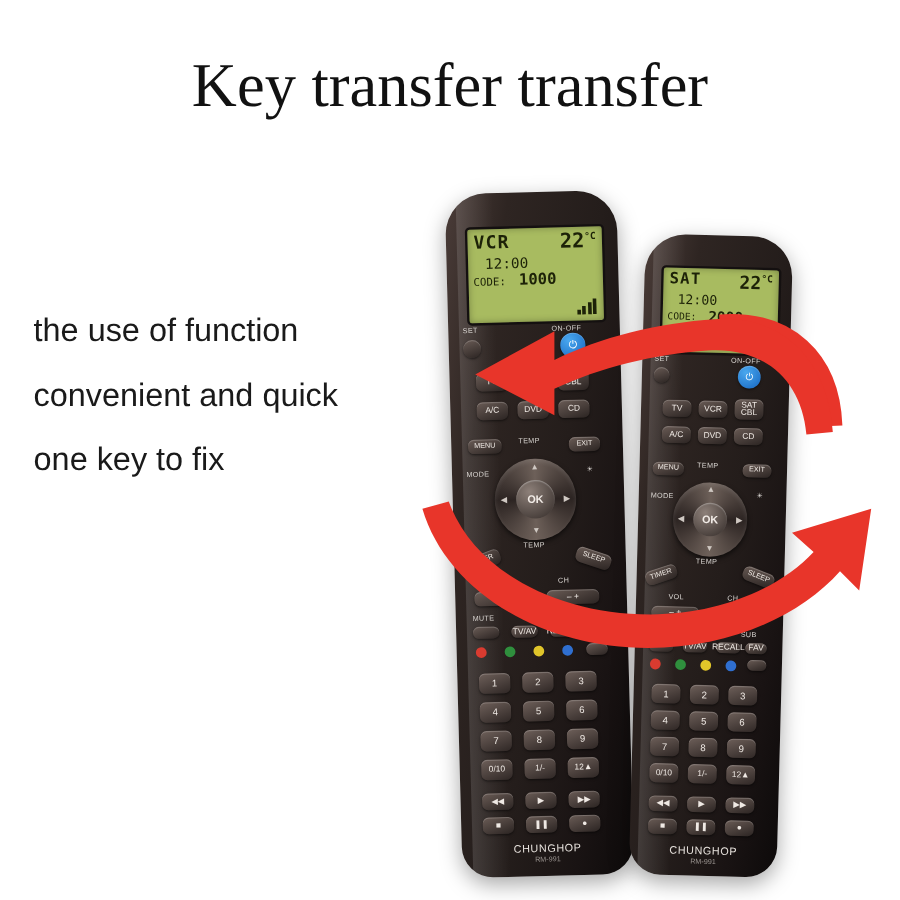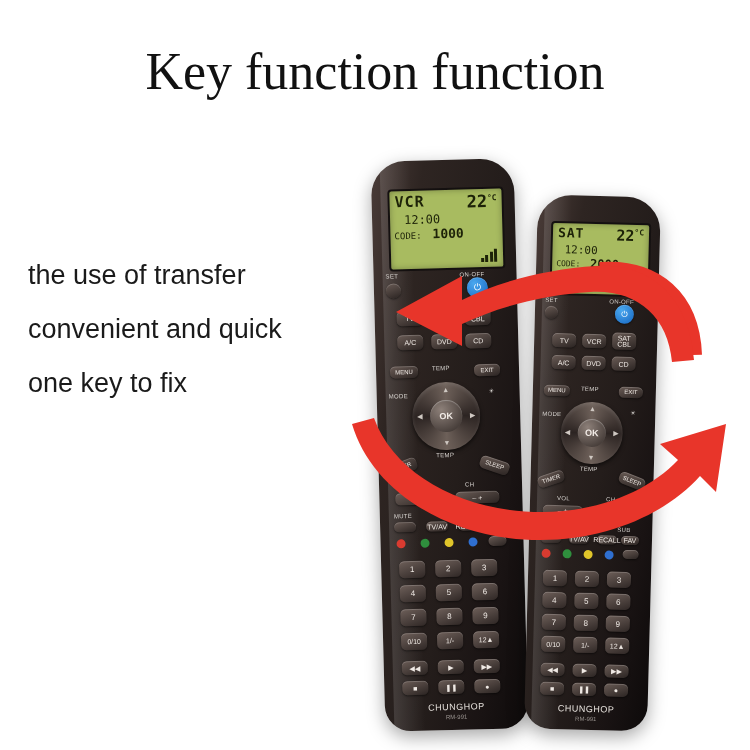--- a/index.html
+++ b/index.html
@@ -233,24 +233,24 @@
   .arrows-svg {
     position: absolute;
     left: 0; top: 0;
     width: 750px; height: 750px;
     pointer-events: none;
   }
 </style>
 </head>
 <body>
 
-<div class="headline">Key function function</div>
+<div class="headline">Key transfer transfer</div>
 
 <div class="caption">
-  <div>the use of transfer</div>
+  <div>the use of function</div>
   <div>convenient and quick</div>
   <div>one key to fix</div>
 </div>
 
 <div class="remote big">
   <div class="sheen"></div>
 
   <div class="lcd">
     <span class="mode">VCR</span>
     <span class="temp"><span>22</span><span class="unit">°C</span></span>

